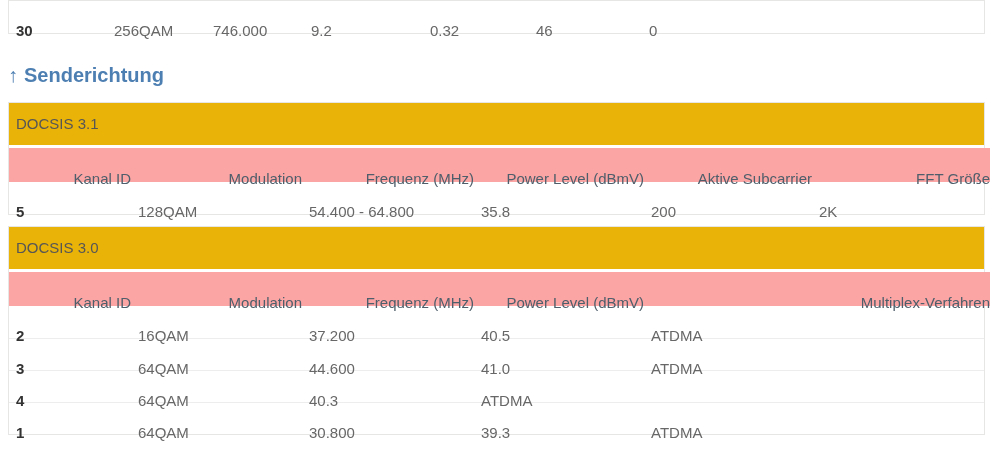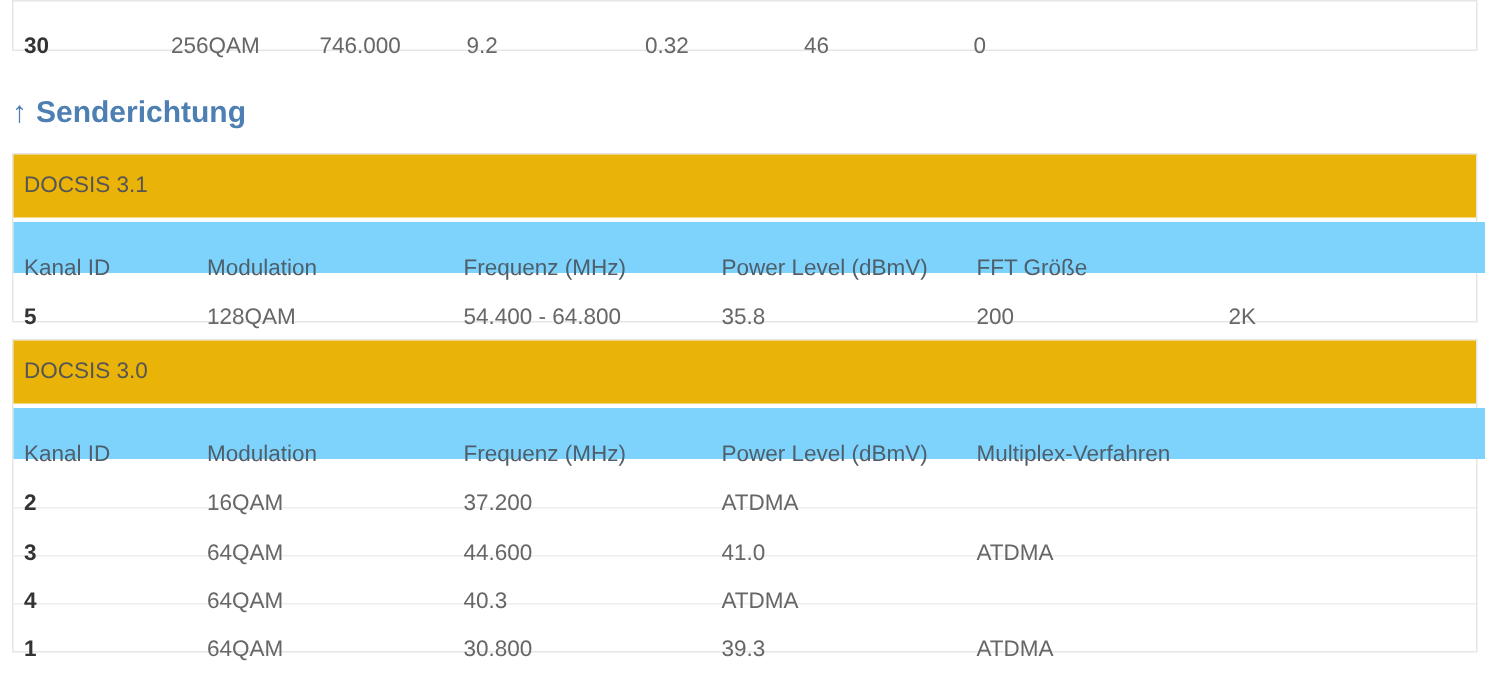--- a/index.html
+++ b/index.html
@@ -49,24 +49,25 @@
 
   .card-title {
     background: #eab308;
     color: #565656;
     padding: 13px 7px;
     line-height: 16px;
     margin-bottom: 3px;
   }
 
   .thead {
-    background: #7dd3fc;
+    background: #fca5a5;
     color: #4e5e6a;
     height: 34px;
     margin-right: -6px; 
+    text-align: right;
   }
 
   .tbody .trow { height: 32px; }
   .tbody .trow + .trow { border-top: 1px solid #ededed; }
 
   .cols6 { grid-template-columns: 122px 171px 172px 170px 168px 1fr; }
   .cols5 { grid-template-columns: 122px 171px 172px 170px 1fr; }
 </style>
 </head>
 <body>
@@ -87,20 +88,21 @@
   <span class="arrow">↑</span><span>Senderichtung</span>
 </h2>
 
 <div class="card">
   <div class="card-title">DOCSIS 3.1</div>
   <div class="thead trow cols6">
       <div class="th">Kanal ID</div>
       <div class="th">Modulation</div>
       <div class="th">Frequenz (MHz)</div>
       <div class="th">Power Level (dBmV)</div>
+      <div class="th">Aktive Subcarrier</div>
       <div class="th">FFT Größe</div>
     </div>
   <div class="tbody">
       <div class="trow cols6">
         <div class="td">5</div>
         <div class="td">128QAM</div>
         <div class="td">54.400 - 64.800</div>
         <div class="td">35.8</div>
         <div class="td">200</div>
         <div class="td">2K</div>
@@ -115,20 +117,21 @@
       <div class="th">Modulation</div>
       <div class="th">Frequenz (MHz)</div>
       <div class="th">Power Level (dBmV)</div>
       <div class="th">Multiplex-Verfahren</div>
     </div>
   <div class="tbody">
       <div class="trow cols5">
         <div class="td">2</div>
         <div class="td">16QAM</div>
         <div class="td">37.200</div>
+        <div class="td">40.5</div>
         <div class="td">ATDMA</div>
       </div>
       <div class="trow cols5">
         <div class="td">3</div>
         <div class="td">64QAM</div>
         <div class="td">44.600</div>
         <div class="td">41.0</div>
         <div class="td">ATDMA</div>
       </div>
       <div class="trow cols5">

